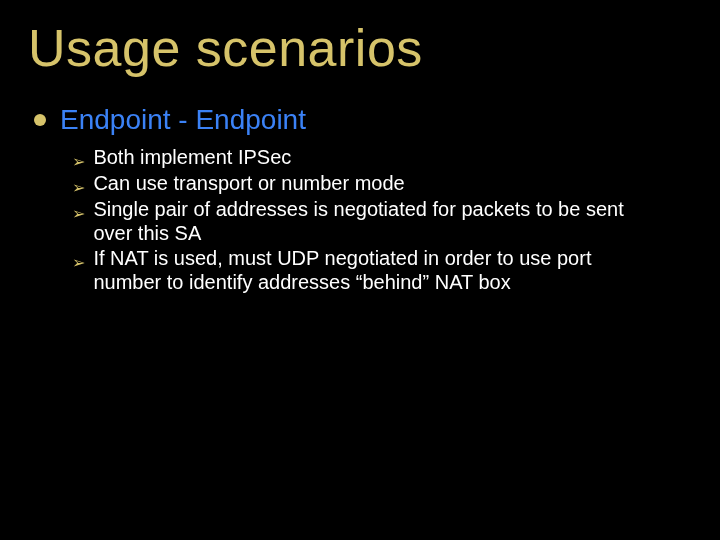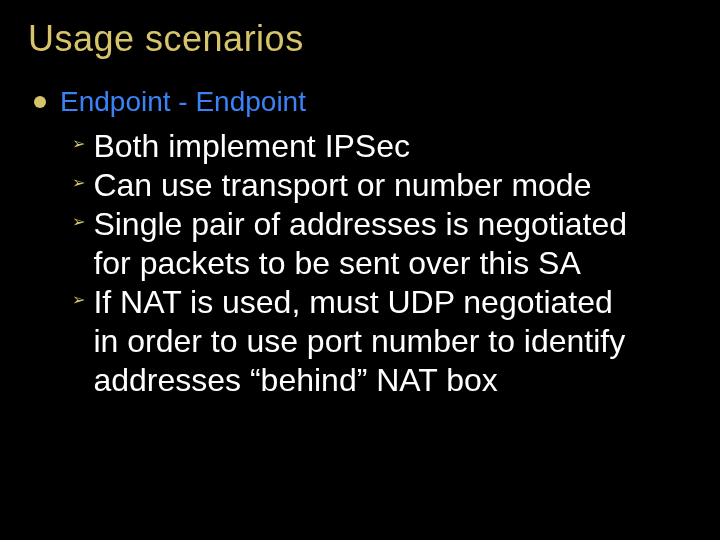--- a/index.html
+++ b/index.html
@@ -14,21 +14,21 @@
   }
   .slide {
     width: 720px;
     height: 540px;
     position: relative;
     box-sizing: border-box;
     padding: 18px 28px 0 28px;
   }
   .title {
     font-family: "Trebuchet MS", Verdana, sans-serif;
-    font-size: 36px;
+    font-size: 52px;
     color: #d6c36a; 
     margin: 0 0 24px 0;
     font-weight: 400;
     letter-spacing: 0.5px;
   }
   .l1 {
     display: flex;
     align-items: flex-start;
     margin-left: 6px;
     margin-bottom: 8px;
@@ -60,21 +60,21 @@
   .l2 .arrow {
     font-family: Arial, sans-serif;
     font-size: 16px;
     color: #d6c36a;
     flex: 0 0 auto;
     margin-top: 7px;
     margin-right: 8px;
   }
   .l2 .text {
     font-family: "Comic Sans MS", "Comic Sans", cursive, Verdana, sans-serif;
-    font-size: 32px;
+    font-size: 20px;
     line-height: 1.22;
     color: #fff;
   }
 </style>
 </head>
 <body>
 
 <div class="slide">
 
   <h1 class="title">Usage scenarios</h1>

